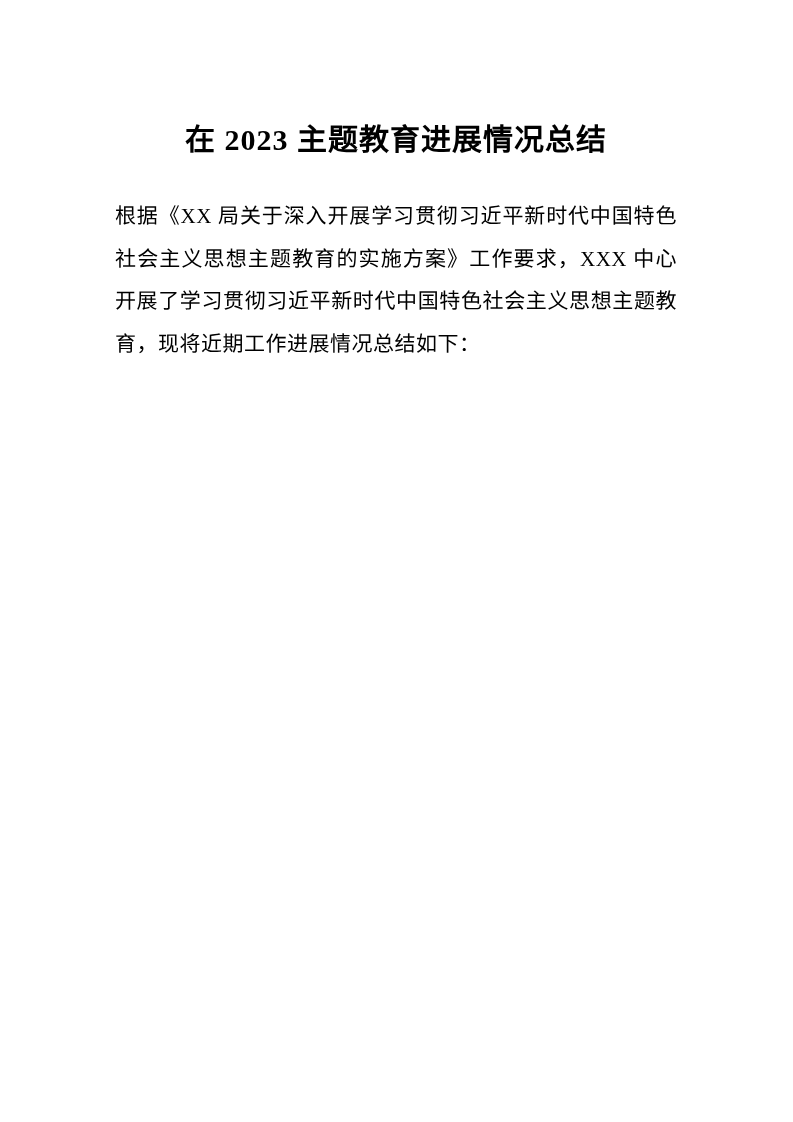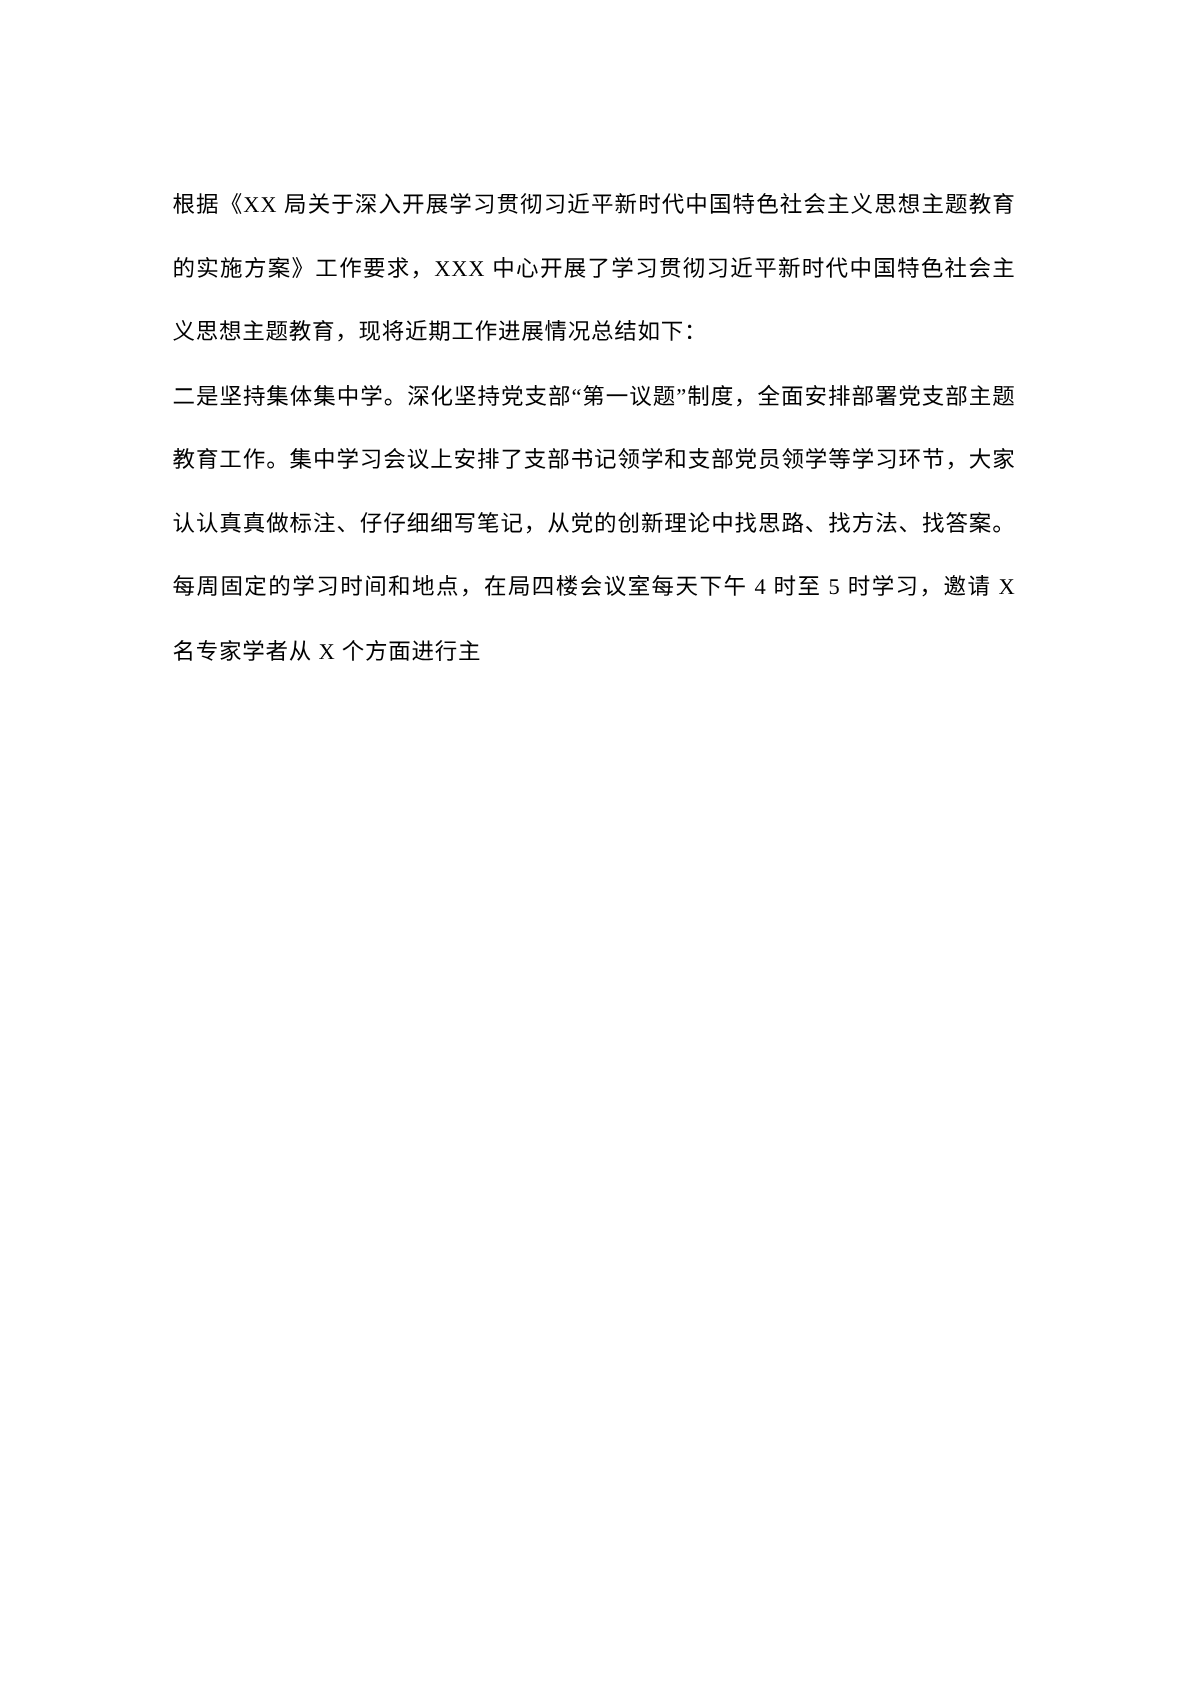--- a/index.html
+++ b/index.html
@@ -25,30 +25,30 @@
     margin: 0 0 31px 0;
     font-size: 30px;
     line-height: 48px;
     font-weight: 700;
     text-align: center;
     letter-spacing: 1px;
     white-space: nowrap;
   }
   .doc-body p {
     margin: 0;
-    font-size: 15px;
+    font-size: 21px;
     line-height: 42.5px;
     text-align: justify;
     text-justify: inter-ideograph;
     letter-spacing: 0.5px;
   }
 </style>
 </head>
 <body>
 
 <div class="page">
   <div class="page-inner">
+    <h1 class="doc-title">在 2023 主题教育进展情况总结</h1>
     <div class="doc-body">
       <p>根据《XX 局关于深入开展学习贯彻习近平新时代中国特色社会主义思想主题教育的实施方案》工作要求，XXX 中心开展了学习贯彻习近平新时代中国特色社会主义思想主题教育，现将近期工作进展情况总结如下：</p>
-      <p>二是坚持集体集中学。深化坚持党支部“第一议题”制度，全面安排部署党支部主题教育工作。集中学习会议上安排了支部书记领学和支部党员领学等学习环节，大家认认真真做标注、仔仔细细写笔记，从党的创新理论中找思路、找方法、找答案。每周固定的学习时间和地点，在局四楼会议室每天下午 4 时至 5 时学习，邀请 X 名专家学者从 X 个方面进行主</p>
     </div>
   </div>
 </div>
 
 </body></html>

